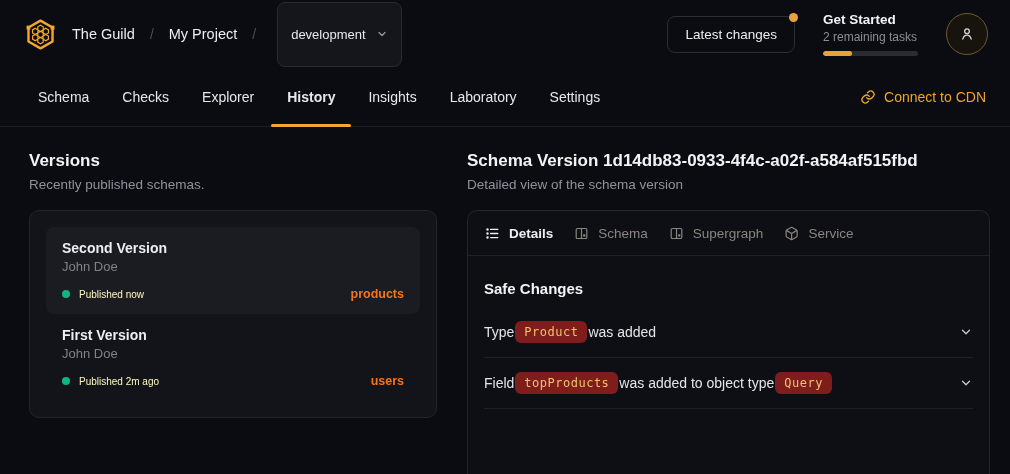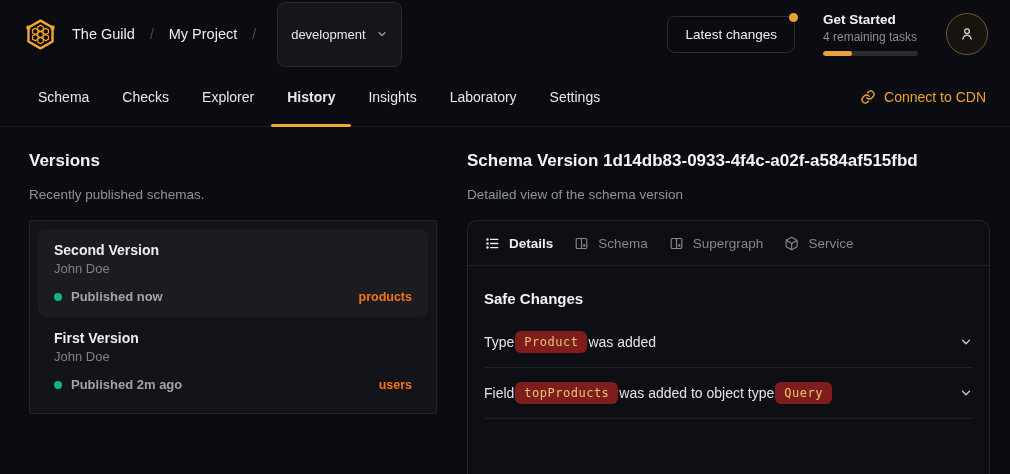--- a/index.html
+++ b/index.html
@@ -41,30 +41,30 @@
   .nav{height:58px;display:flex;align-items:stretch;padding:0 24px 0 38px;gap:33px;border-bottom:1px solid #1b1e24;}
   .nav-tab{display:flex;align-items:center;font-size:14px;font-weight:500;color:#e6e8ea;cursor:pointer;position:relative;}
   .nav-tab.active{font-weight:600;}
   .nav-tab.active::after{content:"";position:absolute;left:-16px;right:-16px;bottom:-1px;height:3px;background:#f2a636;border-radius:2px;}
   .cdn-link{margin-left:auto;display:flex;align-items:center;gap:8px;color:#f0a42e;font-size:14px;font-weight:500;cursor:pointer;}
   
   .main{display:flex;gap:30px;padding:23px 20px 0 29px;height:348px;overflow:hidden;}
   .col-left{width:408px;flex:none;}
   .col-right{flex:1;min-width:0;}
   .sec-title{font-size:17px;font-weight:700;color:#f2f3f5;line-height:1.3;}
-  .sec-sub{font-size:13.5px;color:#8f929a;margin-top:15px;}
-  
-  .versions-card{margin-top:18px;background:#131419;border:1px solid #23252c;border-radius:2px;padding:8px;}
+  .sec-sub{font-size:13.5px;color:#8f929a;margin-top:5px;}
+  
+  .versions-card{margin-top:18px;background:#131419;border:1px solid #23252c;border-radius:10px;padding:16px;}
   .version-item{border-radius:8px;padding:13px 16px;cursor:pointer;}
   .version-item.selected{background:#1b1c22;}
   .v-name{font-size:14px;font-weight:600;color:#eceef1;}
   .v-author{font-size:13px;color:#808289;margin-top:3px;}
   .v-meta{display:flex;align-items:center;margin-top:13px;}
   .v-dot{width:8px;height:8px;border-radius:50%;background:#11b57f;margin-right:9px;flex:none;}
-  .v-published{font-size:13px;color:#a3a3a3;font-weight:bold;}
+  .v-published{font-size:10px;color:#fef9c3;}
   .v-service{margin-left:auto;font-size:12.5px;font-weight:700;color:#f97316;}
   
   .detail-card{margin-top:18px;background:#0d0f15;border:1px solid #23252c;border-bottom:none;border-radius:10px 10px 0 0;height:310px;}
   .dtabs{display:flex;align-items:center;gap:21px;padding:0 17px;height:44px;border-bottom:1px solid #1e2128;}
   .dtab{display:flex;align-items:center;gap:9px;font-size:13.5px;font-weight:500;color:#8a867f;cursor:pointer;}
   .dtab.active{color:#eceef1;font-weight:600;}
   .dcontent{padding:17px 16px 0 16px;}
   .safe-title{font-size:15px;font-weight:700;color:#f2f3f5;margin:7px 0 10px 0;}
   .change-row{display:flex;align-items:center;gap:1px;padding:14px 0;border-bottom:1px solid #1d2026;}
   .change-text{font-size:14px;color:#e3e5e8;}
@@ -108,21 +108,21 @@
     </div>
   </div>
 
   <div class="header-right">
     <button class="latest-btn">
       <span>Latest changes</span>
       <span class="latest-dot"></span>
     </button>
     <div class="get-started">
       <div class="gs-title">Get Started</div>
-      <div class="gs-sub">4 remaining tasks</div>
+      <div class="gs-sub">2 remaining tasks</div>
       <div class="gs-bar">
         <div class="gs-fill" id="gs-fill" style="width: 31%;"></div>
       </div>
     </div>
     <div class="avatar">
       <span>
         <svg width="18" height="18" viewBox="0 0 24 24" fill="none" stroke="#d6d9de" stroke-width="1.7" stroke-linecap="round">
           <circle cx="12" cy="8.3" r="3.1"></circle>
           <path d="M6.4 18.8c1-3.6 3.1-5.3 5.6-5.3s4.6 1.7 5.6 5.3"></path>
         </svg>

